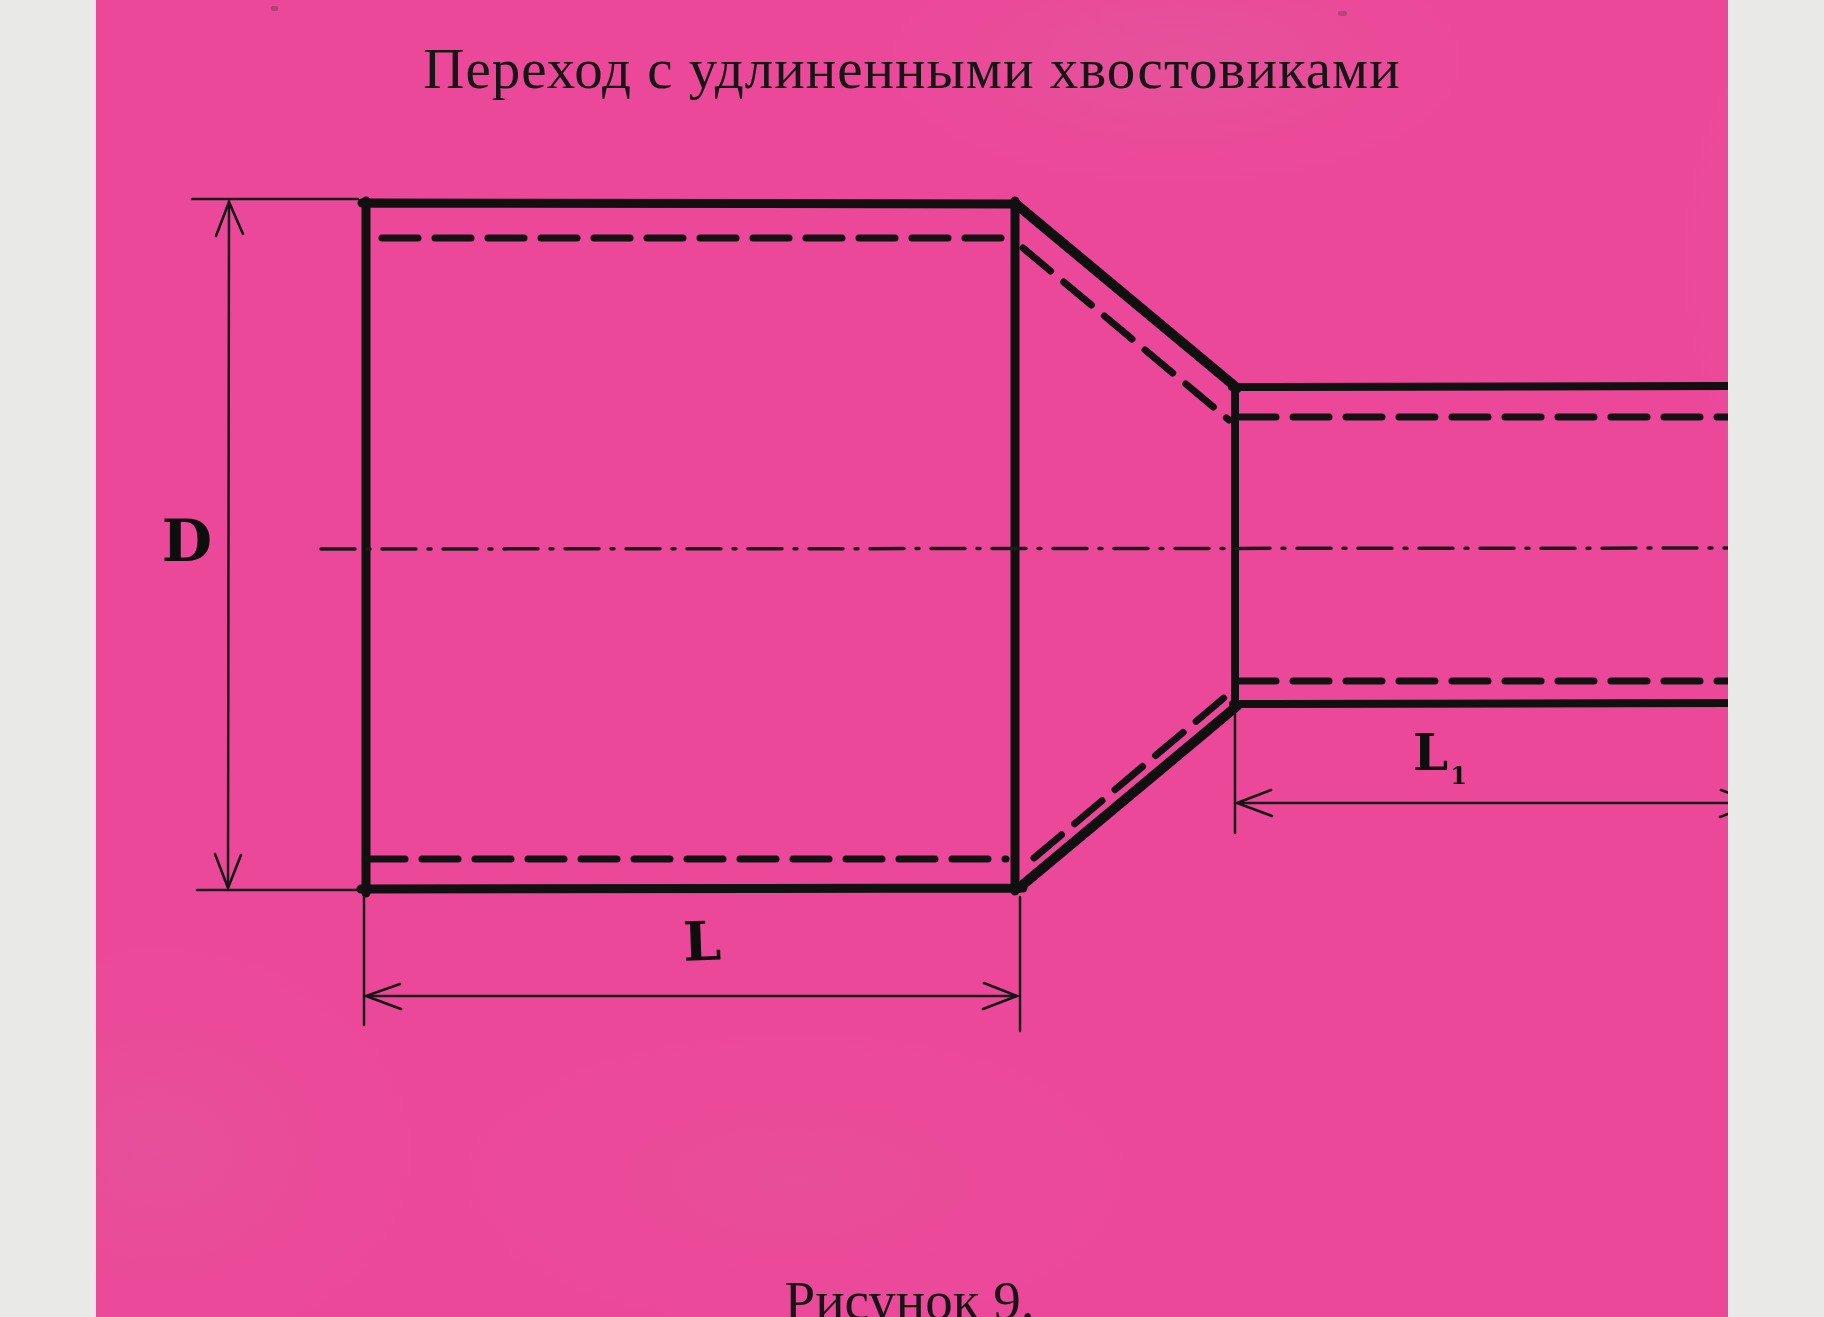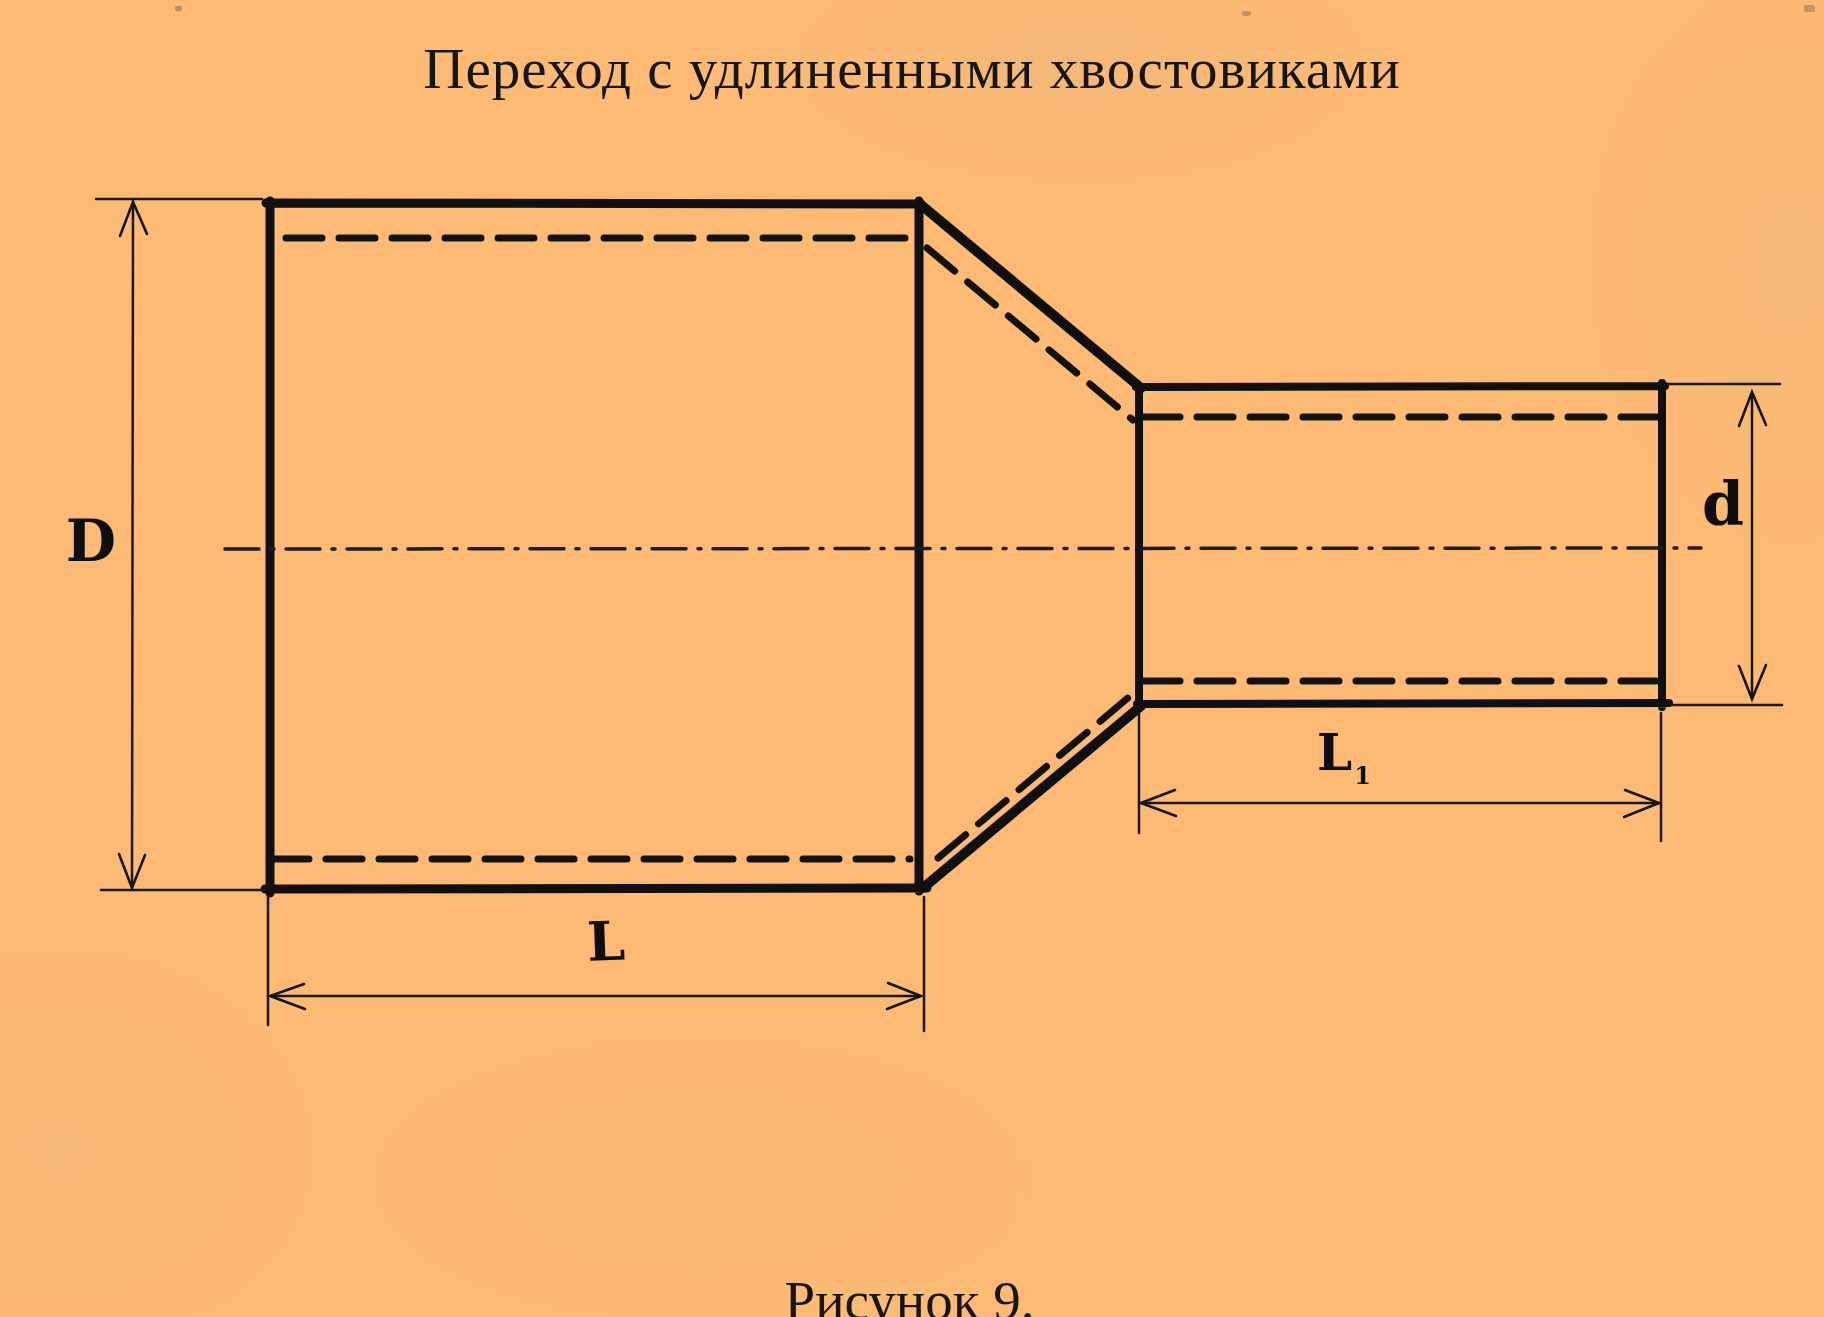--- a/index.html
+++ b/index.html
@@ -1,21 +1,21 @@
 <!DOCTYPE html>
 <html><head>
 <meta charset="utf-8">
 <style>
   html, body { margin: 0; padding: 0; }
   body { background: #e9e9e7; font-family: "Liberation Serif", "DejaVu Serif", serif; }
   .page {
     position: relative;
-    width: 1824px; height: 1317px;
+    width: 1632px; height: 1317px;
     margin: 0 auto;
-    background: #fdba74;
+    background: #ec4899;
     overflow: hidden;
     color: #141414;
   }
   
   .page::before {
     content: "";
     position: absolute; inset: 0;
     background:
       radial-gradient(420px 180px at 1080px 60px,  rgba(168,166,158,0.10), rgba(168,166,158,0) 70%),
       radial-gradient(300px 420px at 1790px 260px, rgba(168,166,158,0.09), rgba(168,166,158,0) 70%),

